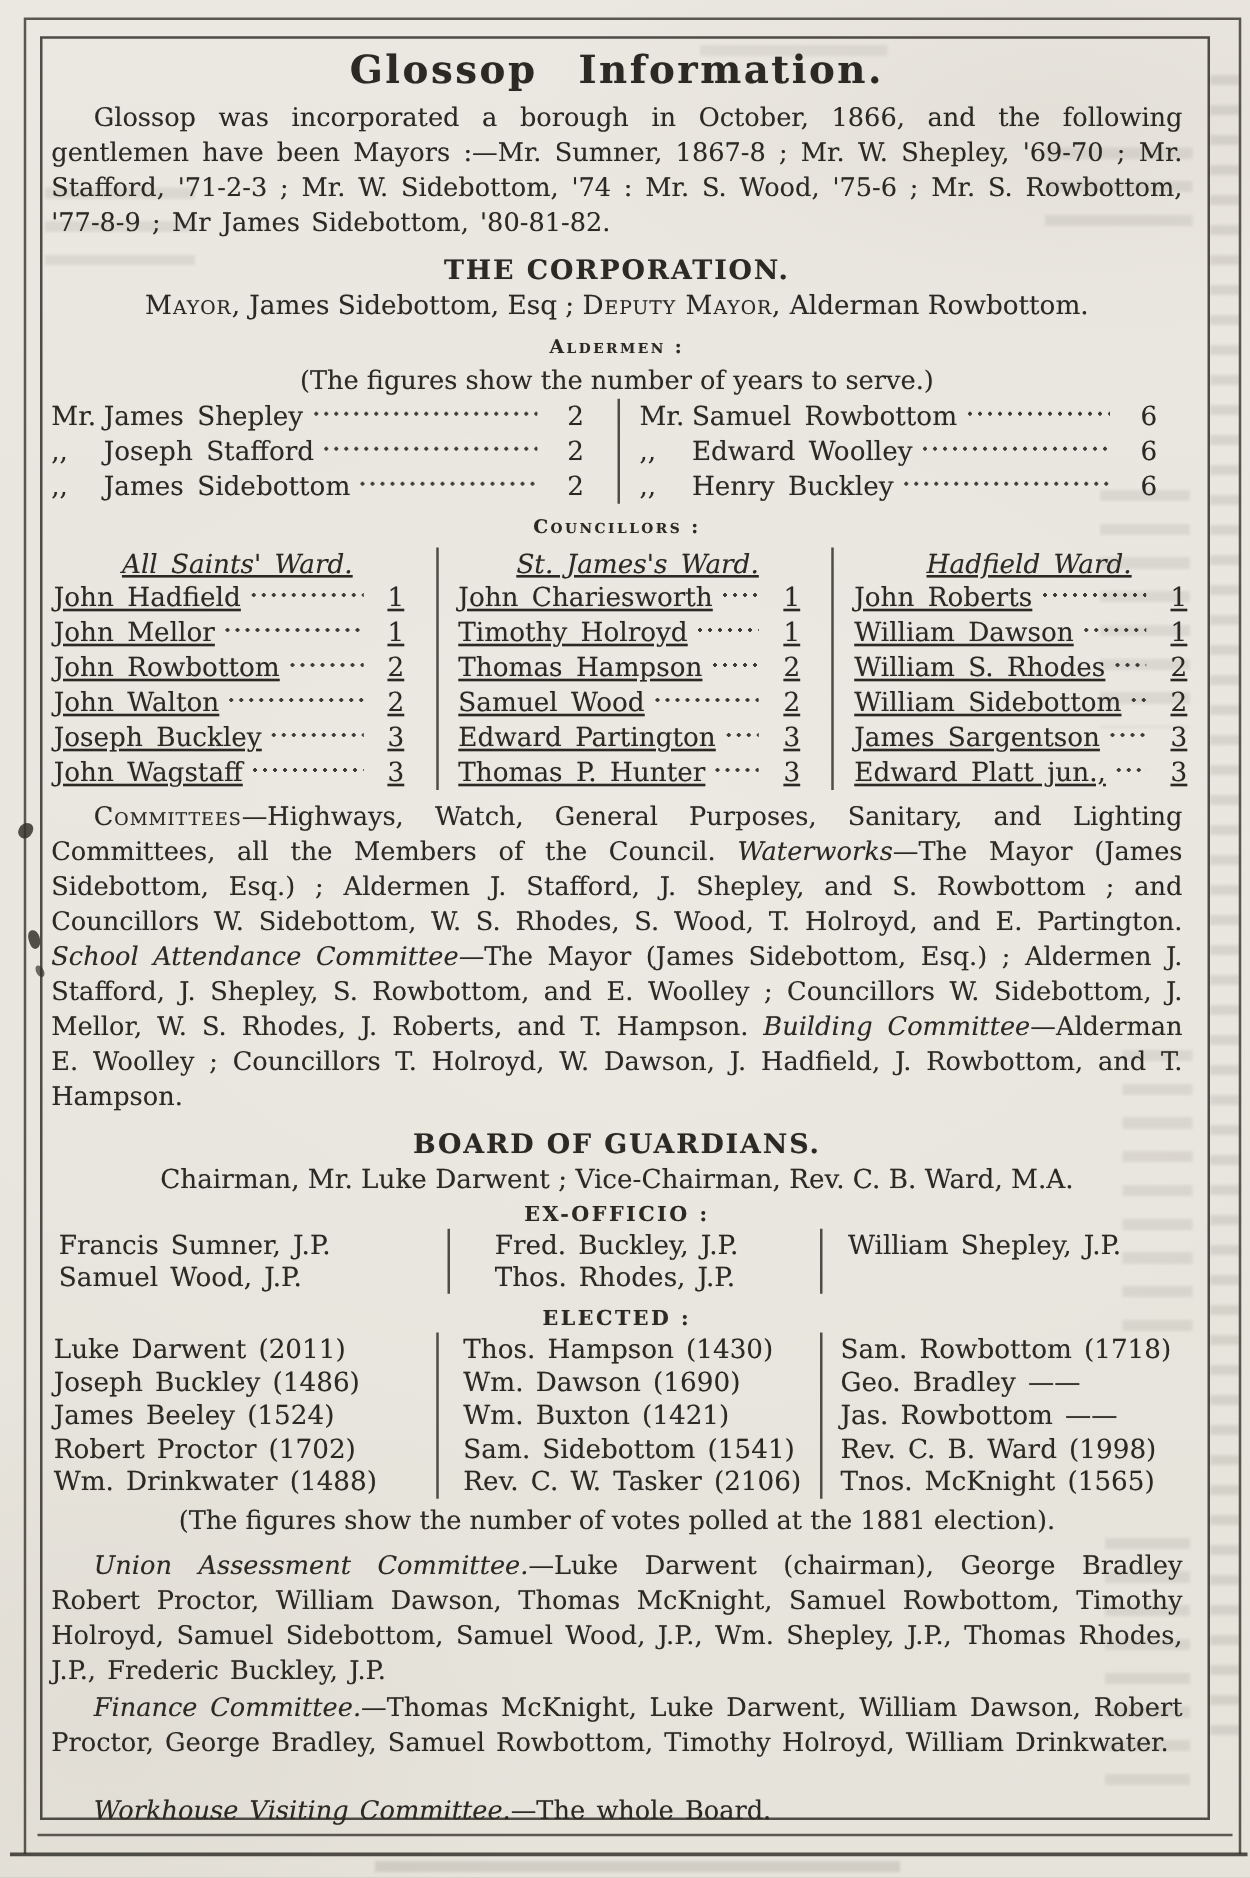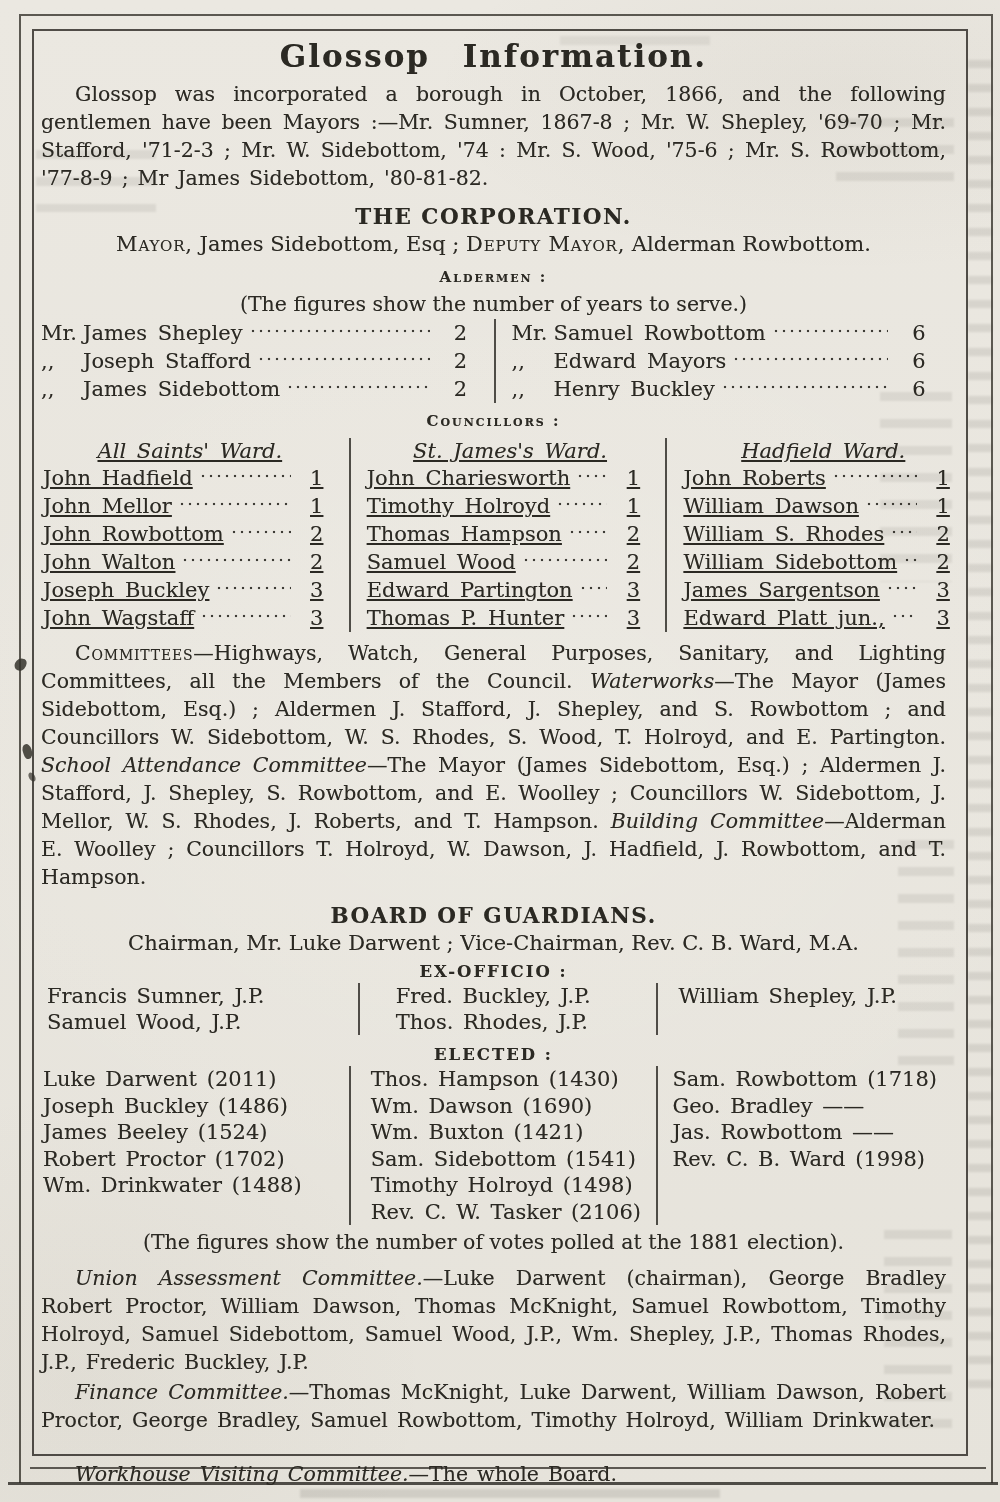--- a/index.html
+++ b/index.html
@@ -154,21 +154,21 @@
         </div>
         <div class="col">
           <div class="dotrow">
             <span class="pfx">Mr.</span>
             <span class="nm">Samuel Rowbottom</span>
             <span class="lead"></span>
             <span class="num">6</span>
           </div>
           <div class="dotrow">
             <span class="pfx">,,</span>
-            <span class="nm">Edward Mayors</span>
+            <span class="nm">Edward Woolley</span>
             <span class="lead"></span>
             <span class="num">6</span>
           </div>
           <div class="dotrow">
             <span class="pfx">,,</span>
             <span class="nm">Henry Buckley</span>
             <span class="lead"></span>
             <span class="num">6</span>
           </div>
         </div>
@@ -304,28 +304,28 @@
           <div class="line">Joseph Buckley (1486)</div>
           <div class="line">James Beeley (1524)</div>
           <div class="line">Robert Proctor (1702)</div>
           <div class="line">Wm. Drinkwater (1488)</div>
         </div>
         <div class="colx">
           <div class="line">Thos. Hampson (1430)</div>
           <div class="line">Wm. Dawson (1690)</div>
           <div class="line">Wm. Buxton (1421)</div>
           <div class="line">Sam. Sidebottom (1541)</div>
-          <div class="line">Timothy Holroyd (1498)</div>
           <div class="line">Rev. C. W. Tasker (2106)</div>
         </div>
         <div class="colx">
           <div class="line">Sam. Rowbottom (1718)</div>
           <div class="line">Geo. Bradley ——</div>
           <div class="line">Jas. Rowbottom ——</div>
           <div class="line">Rev. C. B. Ward (1998)</div>
+          <div class="line">Tnos. McKnight (1565)</div>
         </div>
       </div>
 
     <div class="votes">(The figures show the number of votes polled at the 1881 election).</div>
 
     <div id="sub-committees">
         <p class="subp subp0"><span class="it">Union Assessment Committee.</span>—Luke Darwent (chairman), George Bradley Robert Proctor, William Dawson, Thomas McKnight, Samuel Rowbottom, Timothy Holroyd, Samuel Sidebottom, Samuel Wood, J.P., Wm. Shepley, J.P., Thomas Rhodes, J.P., Frederic Buckley, J.P.</p>
         <p class="subp subp1"><span class="it">Finance Committee.</span>—Thomas McKnight, Luke Darwent, William Dawson, Robert Proctor, George Bradley, Samuel Rowbottom, Timothy Holroyd, William Drinkwater.</p>
         <p class="subp subp2"><span class="it">Workhouse Visiting Committee.</span>—The whole Board.</p>
       </div>

